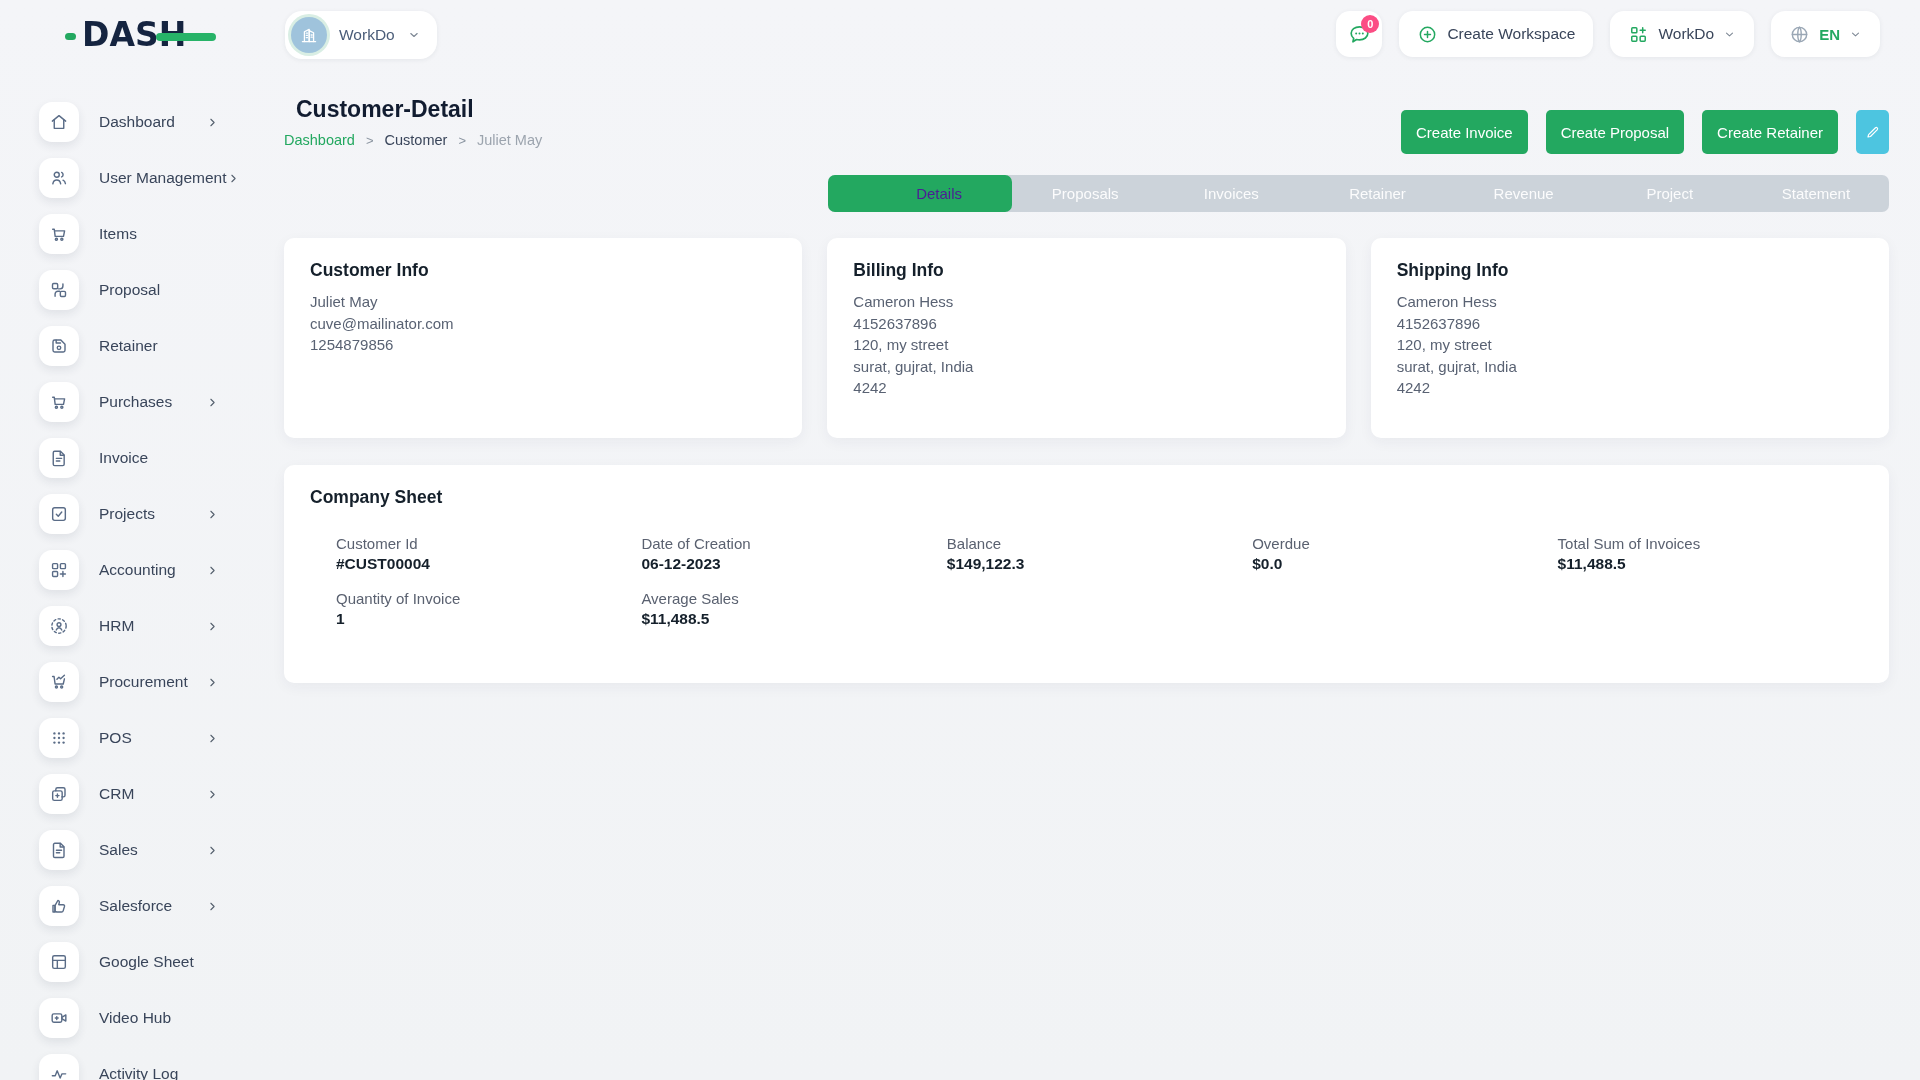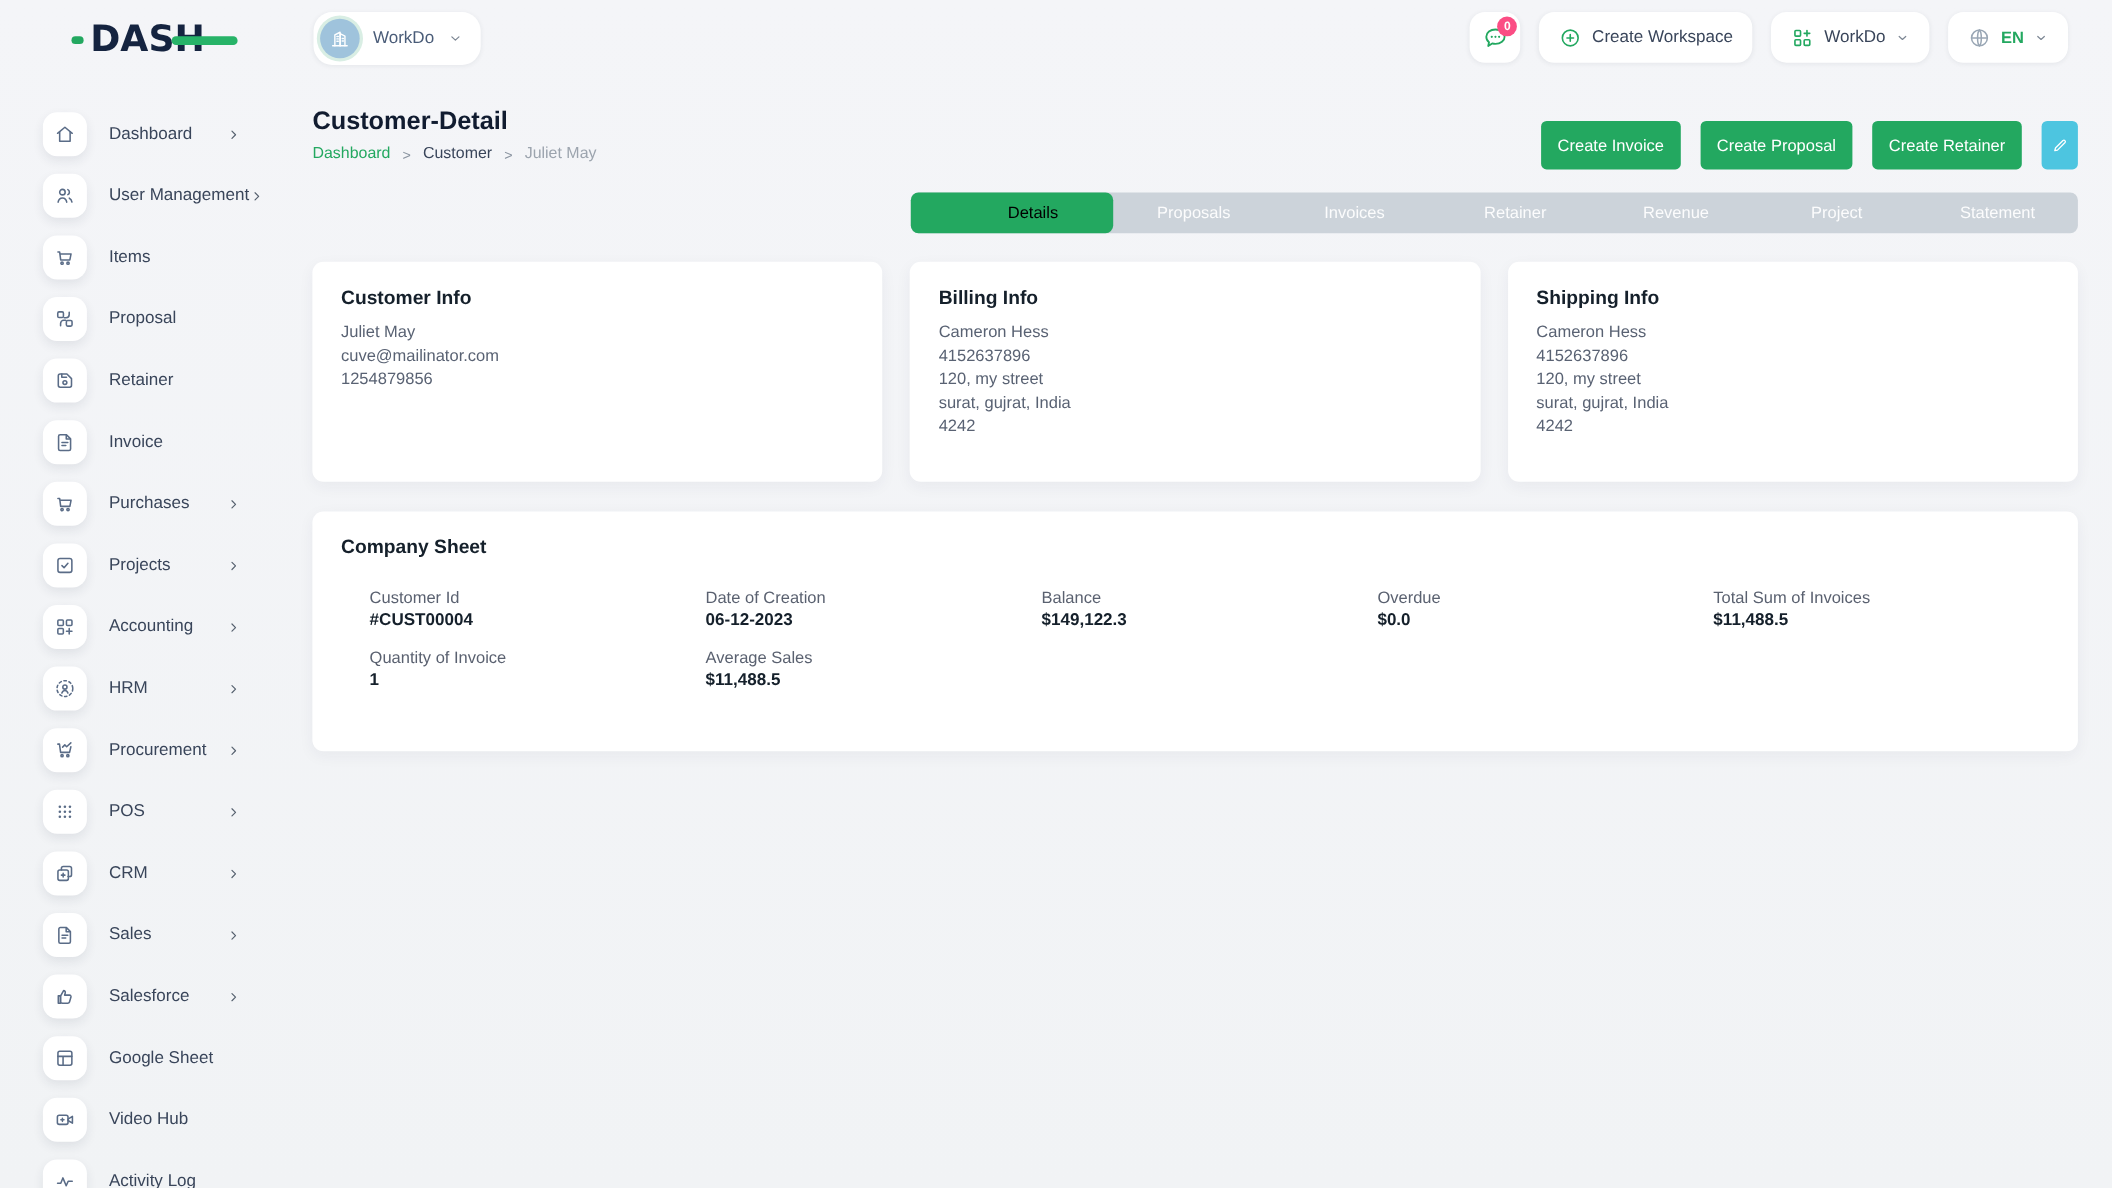--- a/index.html
+++ b/index.html
@@ -33,32 +33,32 @@
 
   
   #sidebar{position:absolute;left:0;top:70px;width:255px;bottom:0;padding-top:32px;overflow:hidden;}
   .side-item{height:40px;margin:0 0 16px 39px;padding-right:36px;display:flex;align-items:center;cursor:pointer;}
   .tile{flex:0 0 40px;width:40px;height:40px;border-radius:13px;background:#fff;box-shadow:0 4px 10px rgba(30,45,70,.09);display:flex;align-items:center;justify-content:center;color:var(--icon-steel);}
   .side-label{margin-left:20px;font-size:15.5px;color:#39455a;white-space:nowrap;}
   .side-chev{margin-left:auto;color:#55606e;display:flex;}
 
   
   #main{position:absolute;left:284px;top:70px;right:31px;bottom:0;}
-  .page-title{font-size:23px;font-weight:700;color:#111c30;margin-top:26px;}
+  .page-title{font-size:23px;font-weight:700;color:#111c30;margin-top:26px;margin-left:12px;}
   .crumbs{display:flex;align-items:center;gap:11px;margin-top:9px;font-size:14.5px;}
   .crumb-link{color:var(--primary-green);cursor:pointer;}
   .crumb-mid{color:#39455a;cursor:pointer;}
   .crumb-cur{color:#9ca4ae;}
   .crumb-sep{color:#8a94a0;font-size:13px;}
   .actions{position:absolute;right:0;top:40px;display:flex;gap:18px;}
   .btn{height:44px;padding:0 15px;background:var(--primary-green);color:#fff;font-size:15px;border:none;border-radius:5px;display:flex;align-items:center;cursor:pointer;font-family:inherit;}
   .btn-edit{width:33px;padding:0;justify-content:center;background:var(--edit-cyan);}
   .tabs{position:absolute;top:105px;right:0;width:1061px;height:37px;background:var(--tab-bar);border-radius:7px;display:flex;}
   .tab{flex:1;display:flex;align-items:center;justify-content:center;font-size:15px;color:rgba(255,255,255,.93);border-radius:7px;cursor:pointer;}
-  .tab.active{background:var(--primary-green);color:#000000;padding-left:38px;}
+  .tab.active{background:var(--primary-green);color:#4c1d95;padding-left:38px;}
 
   .cards-row{position:absolute;top:168px;left:0;right:0;height:200px;display:flex;gap:25px;}
   .card{background:#fff;border-radius:10px;box-shadow:0 4px 14px rgba(30,45,70,.05);padding:22px 26px;}
   .cards-row .card{flex:1;}
   .card h3{font-size:17.5px;font-weight:700;color:var(--ink);margin-bottom:10px;}
   .card .line{font-size:15px;color:var(--muted);line-height:21.5px;}
 
   .company-card{position:absolute;top:395px;left:0;right:0;height:218px;}
   .company-grid{margin:27px 0 0 26px;display:grid;grid-template-columns:repeat(5,1fr);row-gap:17px;}
   .fld .lbl{font-size:15px;color:#5a6170;margin-bottom:3px;}
@@ -230,45 +230,45 @@
             </svg>
           </span>
         </span>
       <span class="side-label">Retainer</span>
     </div>
 
     <div class="side-item">
       <span class="tile">
           <span style="display:flex;">
             <svg width="20" height="20" viewBox="0 0 24 24" fill="none" stroke="currentColor" stroke-width="1.7" stroke-linecap="round" stroke-linejoin="round">
+              <path d="M4.4 6.2h1.9l1.1 8.6h10l1.3-6.6H7"></path>
+              <circle cx="8.9" cy="18.3" r="1.25"></circle>
+              <circle cx="15.4" cy="18.3" r="1.25"></circle>
+            </svg>
+          </span>
+        </span>
+      <span class="side-label">Purchases</span>
+      <span class="side-chev">
+          <svg width="13" height="13" viewBox="0 0 24 24" fill="none" stroke="currentColor" stroke-width="2" stroke-linecap="round" stroke-linejoin="round">
+            <path d="M9 6l6 6-6 6"></path>
+          </svg>
+        </span>
+    </div>
+
+    <div class="side-item">
+      <span class="tile">
+          <span style="display:flex;">
+            <svg width="20" height="20" viewBox="0 0 24 24" fill="none" stroke="currentColor" stroke-width="1.7" stroke-linecap="round" stroke-linejoin="round">
               <path d="M6.8 3.9h6.9l4.5 4.5v11a1.7 1.7 0 0 1-1.7 1.7H6.8a1.7 1.7 0 0 1-1.7-1.7V5.6a1.7 1.7 0 0 1 1.7-1.7z"></path>
               <path d="M13.5 4.2v4.4h4.4"></path>
               <path d="M8.8 12.4h6.4M8.8 15.6h4.2"></path>
             </svg>
           </span>
         </span>
       <span class="side-label">Invoice</span>
-    </div>
-
-    <div class="side-item">
-      <span class="tile">
-          <span style="display:flex;">
-            <svg width="20" height="20" viewBox="0 0 24 24" fill="none" stroke="currentColor" stroke-width="1.7" stroke-linecap="round" stroke-linejoin="round">
-              <path d="M4.4 6.2h1.9l1.1 8.6h10l1.3-6.6H7"></path>
-              <circle cx="8.9" cy="18.3" r="1.25"></circle>
-              <circle cx="15.4" cy="18.3" r="1.25"></circle>
-            </svg>
-          </span>
-        </span>
-      <span class="side-label">Purchases</span>
-      <span class="side-chev">
-          <svg width="13" height="13" viewBox="0 0 24 24" fill="none" stroke="currentColor" stroke-width="2" stroke-linecap="round" stroke-linejoin="round">
-            <path d="M9 6l6 6-6 6"></path>
-          </svg>
-        </span>
     </div>
 
     <div class="side-item">
       <span class="tile">
           <span style="display:flex;">
             <svg width="20" height="20" viewBox="0 0 24 24" fill="none" stroke="currentColor" stroke-width="1.7" stroke-linecap="round" stroke-linejoin="round">
               <rect x="4.4" y="4.4" width="15.2" height="15.2" rx="2.4"></rect>
               <path d="M8.8 12.3l2.3 2.3 4.2-4.9"></path>
             </svg>
           </span>

